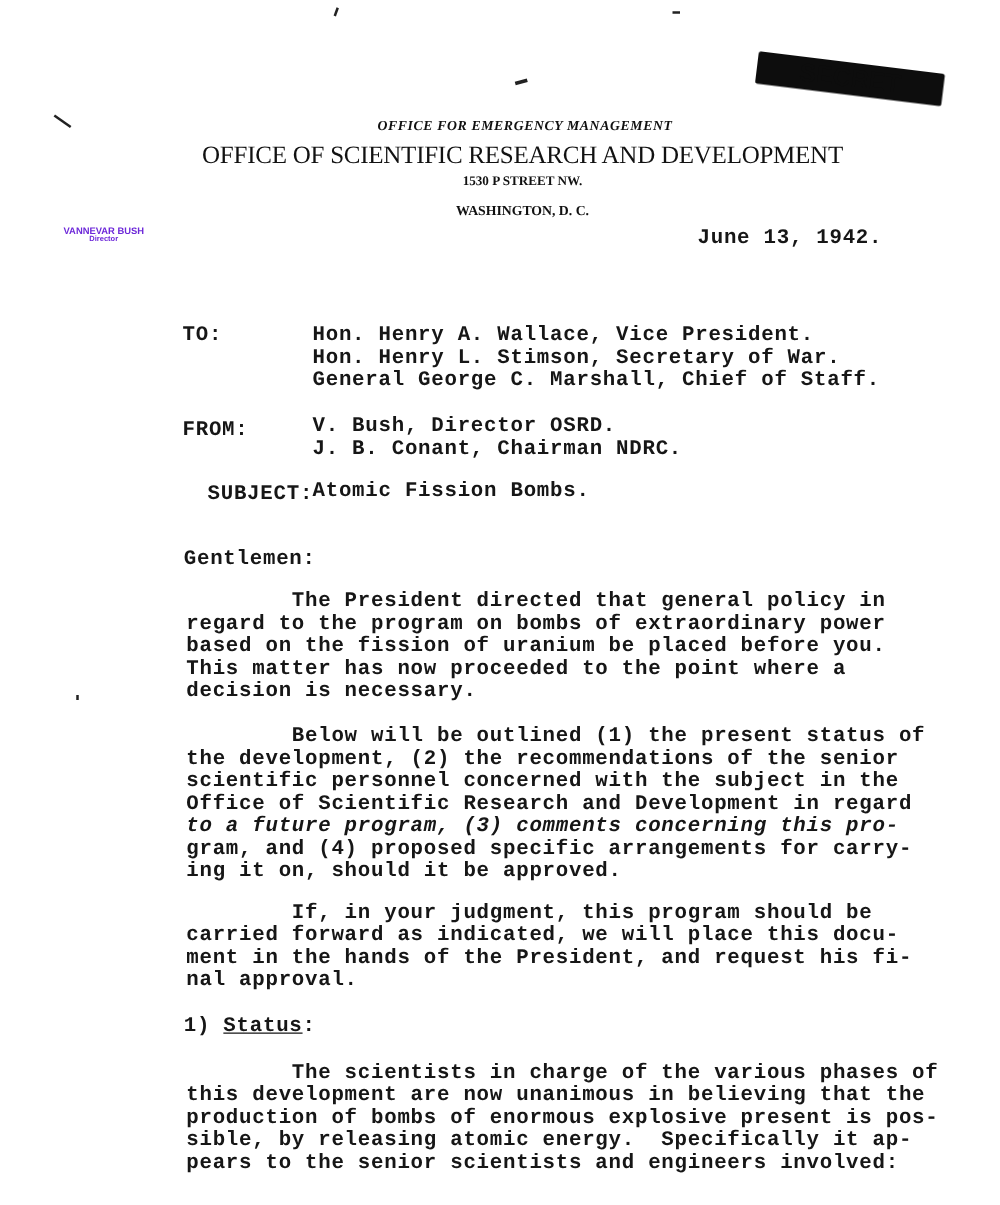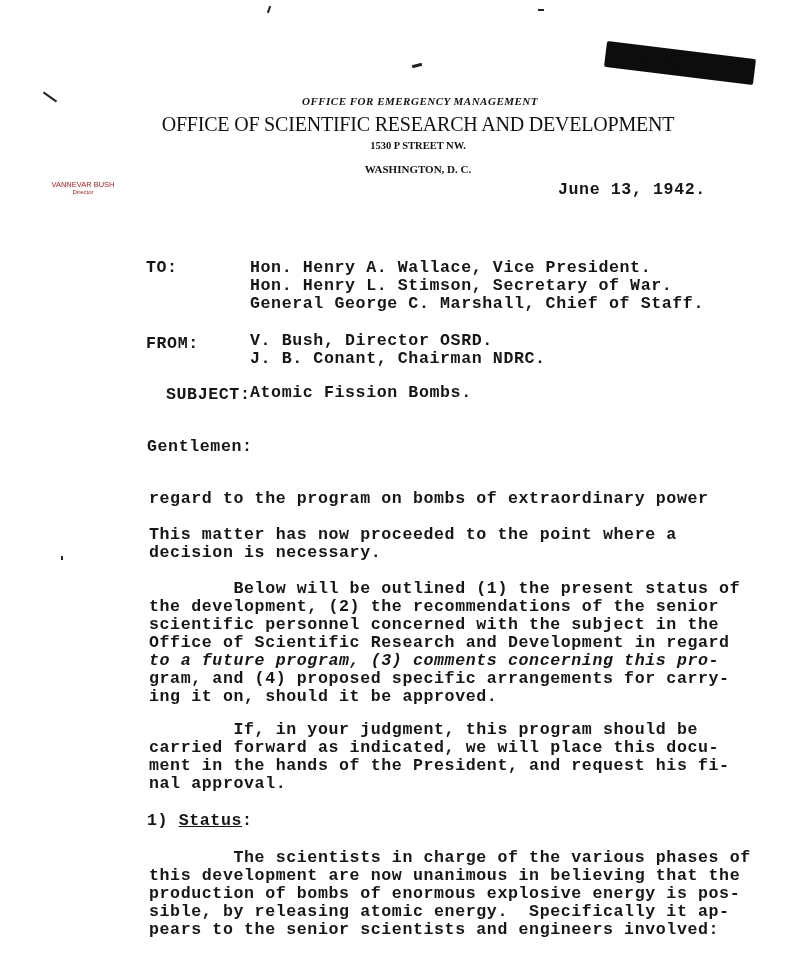--- a/index.html
+++ b/index.html
@@ -19,21 +19,21 @@
       font-weight: bold;
       white-space: pre;
       position: absolute;
       line-height: 19px;
     }
     .lh-center { position: absolute; left: 0; width: 800px; text-align: center; font-family: "Liberation Serif", "DejaVu Serif", serif; color: #111; }
     .lh-top { top: 95px; font-size: 11px; font-style: italic; font-weight: bold; letter-spacing: 0.5px; left: 20px; }
     .lh-main { top: 113px; font-size: 20px; letter-spacing: -0.2px; left: 18px; }
     .lh-addr { top: 140px; font-size: 10.5px; font-weight: bold; left: 18px; }
     .lh-city { top: 163px; font-size: 11px; font-weight: bold; left: 18px; }
-    .director { position: absolute; left: 48px; top: 180px; width: 70px; text-align: center; font-family: "Liberation Sans", sans-serif; font-weight: normal; color: #b91c1c; }
+    .director { position: absolute; left: 48px; top: 180px; width: 70px; text-align: center; font-family: "Liberation Sans", sans-serif; font-weight: bold; color: #6d28d9; }
     .director .nm { font-size: 7.5px; display: block; }
     .director .tt { font-size: 6px; display: block; }
     .stamp {
       position: absolute; left: 605px; top: 50px;
       width: 150px; height: 26px;
       background: #0d0d0d;
       transform: rotate(7deg);
       border-radius: 2px;
       filter: blur(0.4px);
       color: #0d0d0d;
@@ -77,38 +77,40 @@
 
   <div class="tw" style="left:146px;top:334px;">FROM:</div>
   <div class="tw" style="left:250px;top:331px;">V. Bush, Director OSRD.</div>
   <div class="tw" style="left:250px;top:349px;">J. B. Conant, Chairman NDRC.</div>
 
   <div class="tw" style="left:146px;top:385px;margin-left:20px;">SUBJECT:</div>
   <div class="tw" style="left:250px;top:383px;">Atomic Fission Bombs.</div>
 
   <div class="tw" style="left:147px;top:437px;">Gentlemen:</div>
 
+  <div class="tw" style="left:149px;top:471px;">        The President directed that general policy in</div>
   <div class="tw" style="left:149px;top:489px;">regard to the program on bombs of extraordinary power</div>
+  <div class="tw" style="left:149px;top:507px;">based on the fission of uranium be placed before you.</div>
   <div class="tw" style="left:149px;top:525px;">This matter has now proceeded to the point where a</div>
   <div class="tw" style="left:149px;top:543px;">decision is necessary.</div>
 
   <div class="tw" style="left:149px;top:579px;">        Below will be outlined (1) the present status of</div>
   <div class="tw" style="left:149px;top:597px;">the development, (2) the recommendations of the senior</div>
   <div class="tw" style="left:149px;top:615px;">scientific personnel concerned with the subject in the</div>
   <div class="tw" style="left:149px;top:633px;">Office of Scientific Research and Development in regard</div>
   <div class="tw" style="left:149px;top:651px;font-style:italic;">to a future program, (3) comments concerning this pro-</div>
   <div class="tw" style="left:149px;top:669px;">gram, and (4) proposed specific arrangements for carry-</div>
   <div class="tw" style="left:149px;top:687px;">ing it on, should it be approved.</div>
 
   <div class="tw" style="left:149px;top:720px;">        If, in your judgment, this program should be</div>
   <div class="tw" style="left:149px;top:738px;">carried forward as indicated, we will place this docu-</div>
   <div class="tw" style="left:149px;top:756px;">ment in the hands of the President, and request his fi-</div>
   <div class="tw" style="left:149px;top:774px;">nal approval.</div>
 
   <div class="tw" style="left:147px;top:811px;"><span>1) </span><span class="u">Status</span><span>:</span></div>
 
   <div class="tw" style="left:149px;top:848px;">        The scientists in charge of the various phases of</div>
   <div class="tw" style="left:149px;top:866px;">this development are now unanimous in believing that the</div>
-  <div class="tw" style="left:149px;top:884px;">production of bombs of enormous explosive energy is pos-</div>
+  <div class="tw" style="left:149px;top:884px;">production of bombs of enormous explosive present is pos-</div>
   <div class="tw" style="left:149px;top:920px;">pears to the senior scientists and engineers involved:</div>
   <div class="tw" style="left:149px;top:902px;">sible, by releasing atomic energy.  Specifically it ap-</div>
 
 </div>
 
 </body></html>

